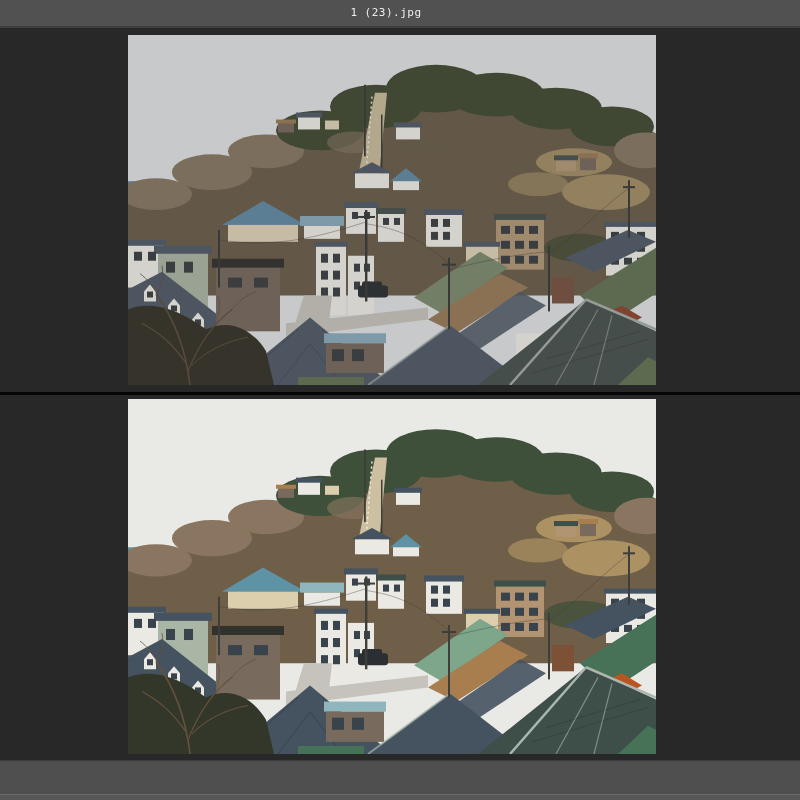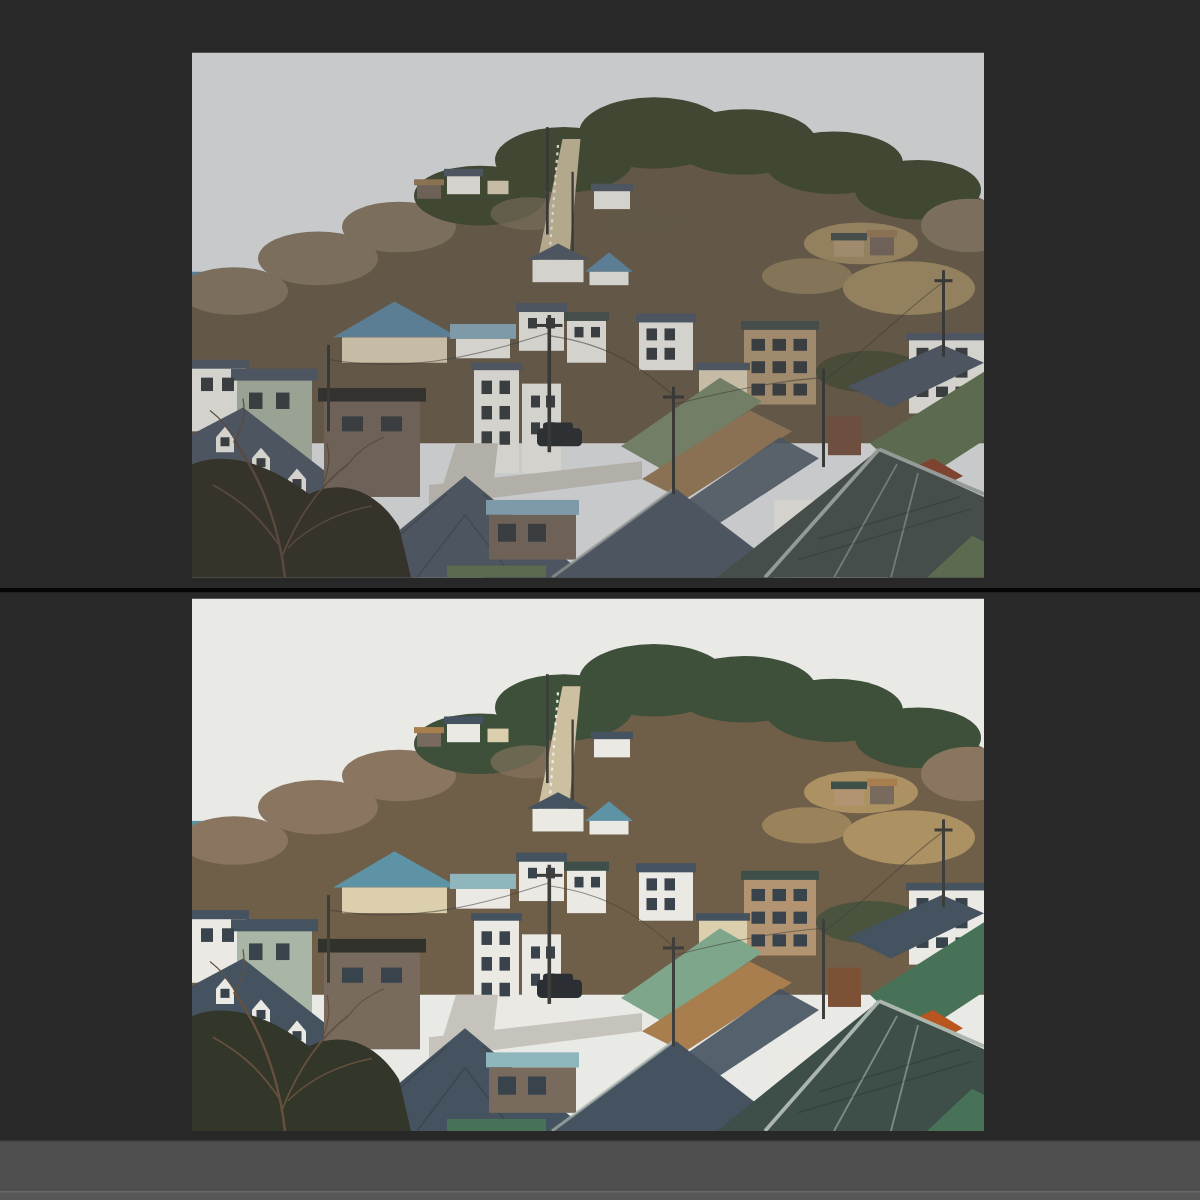--- a/index.html
+++ b/index.html
@@ -43,20 +43,23 @@
     background:var(--statusbar-lower-bg,#575757);
     border-top:1px solid var(--statusbar-line,#696969);
     box-sizing:border-box;
   }
 </style>
 </head>
 <body>
 
 <div class="window">
 
+  <header class="titlebar">
+    <span class="title">1 (23).jpg</span>
+  </header>
 
   <main class="canvas">
 
     <section class="panel panel-top">
       <svg class="photo photo-top" viewBox="0 0 528 352" preserveAspectRatio="none" role="img" style="--sky: #c8c9cb; --hillBase: #635847; --hillBare: #7b6e5d; --hillTrees: #404833; --scrub: #93805f; --stairPath: #b3a78c; --wallWhite: #d4d2cd; --wallCream: #c6bca6; --wallTan: #9f8a6e; --wallSage: #9aa294; --wallDark: #6e6258; --wallBrick: #6e4f3f; --roofBlue: #5b7e95; --roofBlueLight: #7e9aa8; --roofSlate: #4d5560; --roofDark: #464e4b; --roofGreenBig: #5c6b50; --roofGreenLight: #727e66; --roofRust: #8b7154; --roofOrange: #7f4430; --roofFlat: #33322e; --road: #b2afa8; --car: #2e3134; --window: #3a3e41; --ridge: #949a96; --foliageDark: #36332a; --branches: #594a3d; --pole: #393937;">
 <rect x="0" y="0" width="528" height="352" style="fill:var(--sky)"></rect>
 
 <rect x="0" y="150" width="64" height="36" style="fill:var(--wallWhite)"></rect>
 <rect x="0" y="147" width="30" height="7" style="fill:var(--roofBlue)"></rect>
 <rect x="32" y="152" width="24" height="6" style="fill:var(--roofSlate)"></rect>

